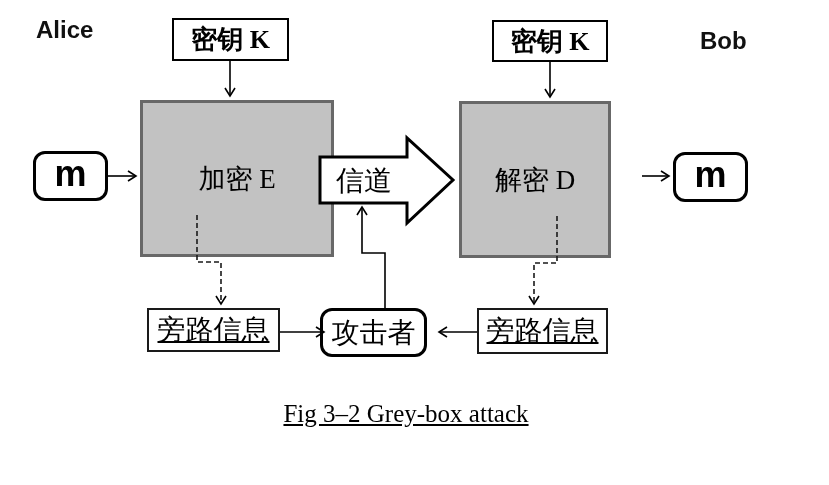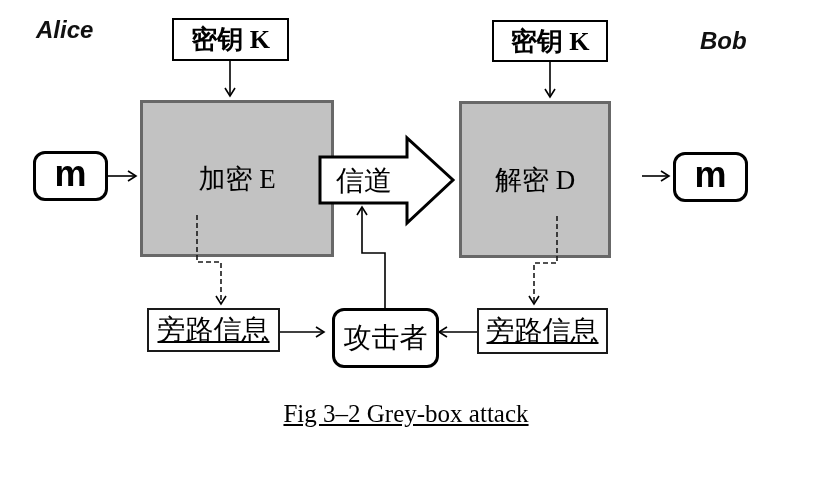--- a/index.html
+++ b/index.html
@@ -12,21 +12,20 @@
     font-family: "Liberation Serif", "DejaVu Serif", serif;
     color: #000;
     overflow: hidden;
   }
   .abs { position: absolute; }
   .actor-label {
     font-family: "Liberation Sans", "DejaVu Sans", sans-serif;
     font-weight: bold;
     font-size: 24px;
     color: #111;
-    font-style: italic;
   }
   .box {
     position: absolute;
     display: flex;
     align-items: center;
     justify-content: center;
     background: #ffffff;
     text-align: center;
     white-space: nowrap;
   }
@@ -87,21 +86,21 @@
 
   <div class="box grey-box" style="left:140px; top:100px; width:194px; height:157px;">加密 E</div>
   <div class="box grey-box" style="left:459px; top:101px; width:152px; height:157px;text-align:right;">解密 D</div>
 
   <div class="box m-box" style="left:33px; top:151px; width:75px; height:50px;">m</div>
   <div class="box m-box" style="left:673px; top:152px; width:75px; height:50px;">m</div>
 
   <div class="box side-box" style="left:147px; top:308px; width:133px; height:44px;">旁路信息</div>
   <div class="box side-box" style="left:477px; top:308px; width:131px; height:46px;">旁路信息</div>
 
-  <div class="box attacker-box" style="left:332px; top:308px; width:107px; height:60px;">攻击者</div>
+  <div class="box attacker-box" style="left:320px; top:308px; width:107px; height:49px;">攻击者</div>
 
   <svg class="wires" width="829" height="485" viewBox="0 0 829 485">
     <defs>
       <marker id="vhead" markerWidth="14" markerHeight="14" refX="10" refY="6" orient="auto" markerUnits="userSpaceOnUse">
         <path d="M2,1 L10,6 L2,11" fill="none" stroke="#000" stroke-width="1.6"></path>
       </marker>
     </defs>
 
     <polygon points="320,157 407,157 407,138 453,180 407,223 407,203 320,203" fill="#ffffff" stroke="#000" stroke-width="3" stroke-linejoin="miter"></polygon>
 

